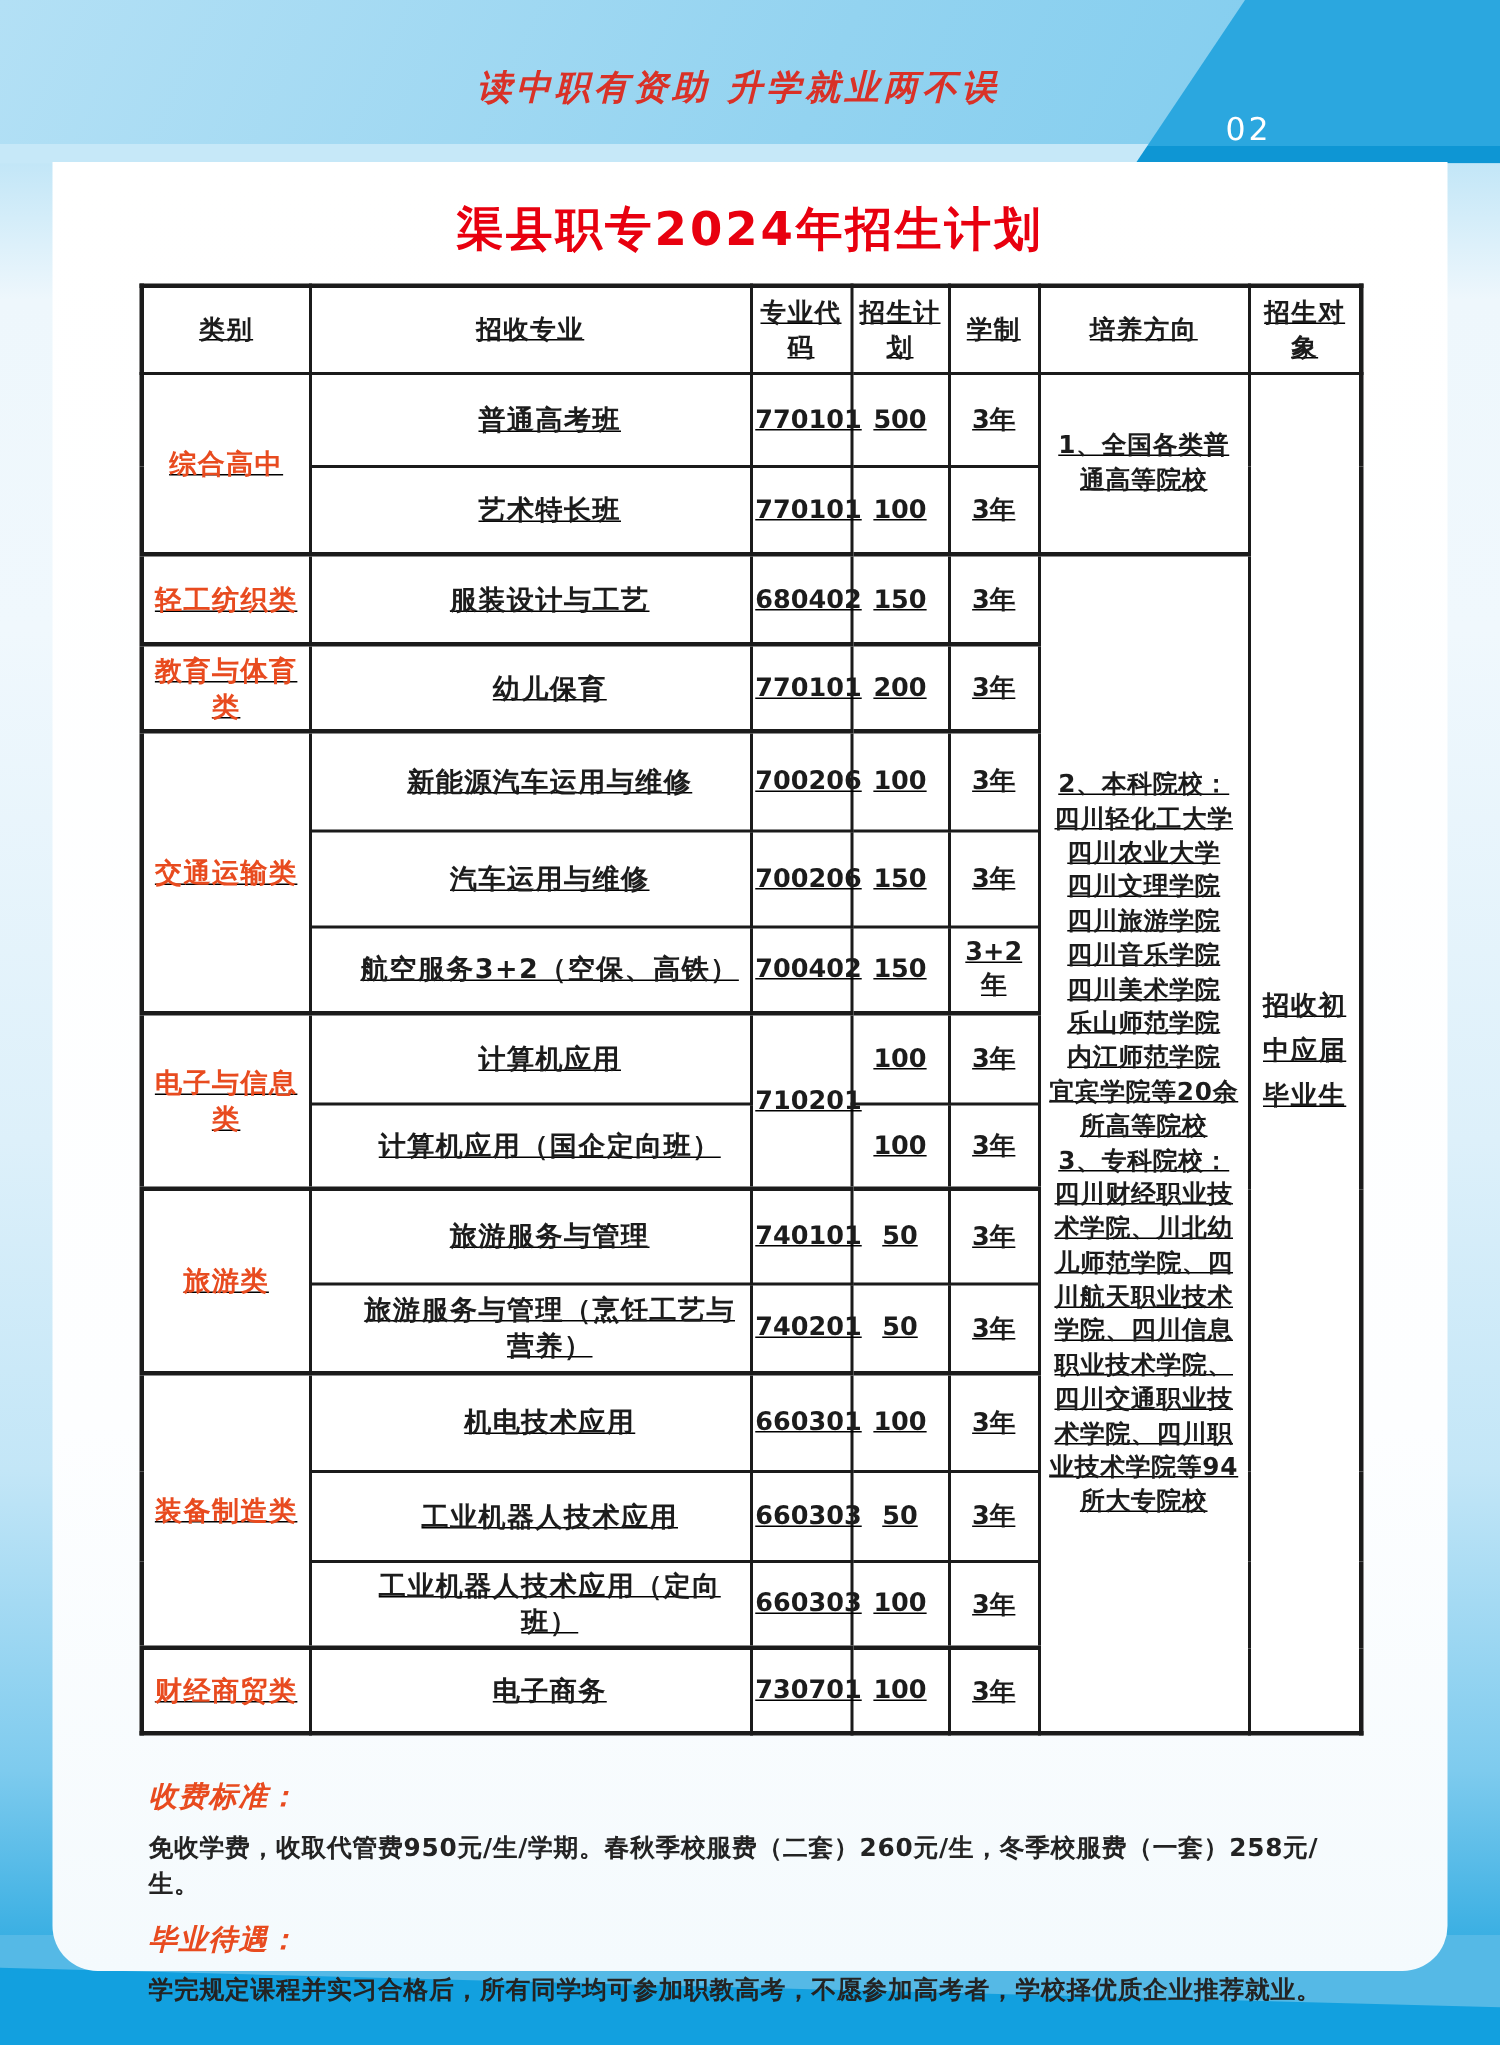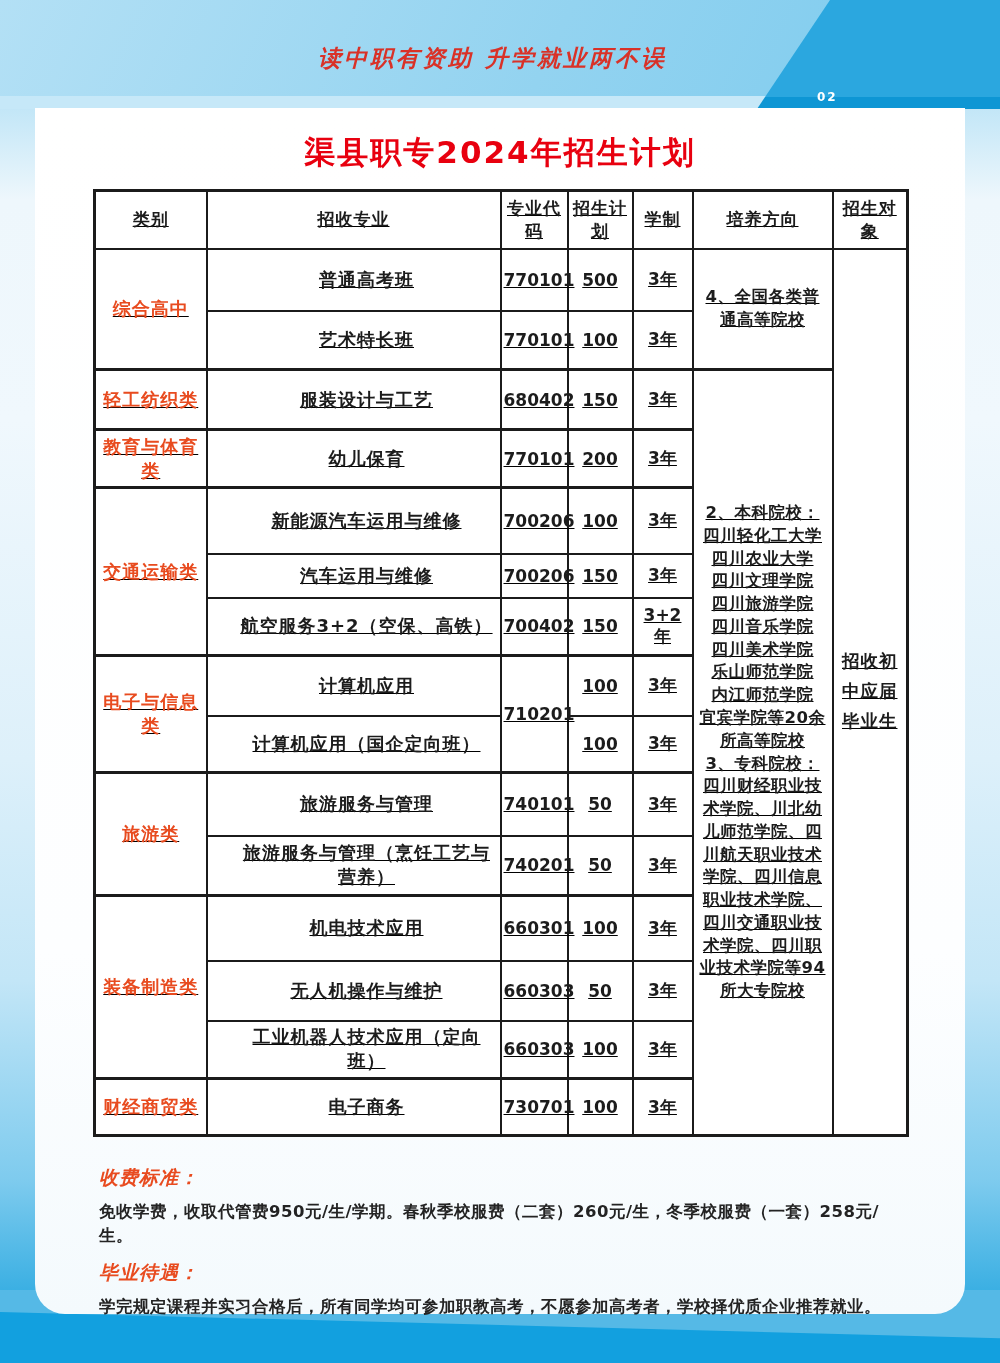--- a/index.html
+++ b/index.html
@@ -29,22 +29,22 @@
     font-style: italic; font-weight: bold;
   }
   .slogan-line1 { font-size: 21px; letter-spacing: 17px; white-space: nowrap; }
   .slogan-line2 { font-size: 23px; letter-spacing: 3px; margin-top: 3px; white-space: nowrap; }
   .corner {
     position: absolute; top: 0; right: 0; width: 245px; height: 109px;
     background: linear-gradient(180deg, #2ba7df 0%, #2ba7df 89%, #0e96d4 89%, #0e96d4 100%);
     clip-path: polygon(75px 0, 100% 0, 100% 100%, 2px 100%);
   }
   .pagenum {
-    position: absolute; top: 90px; left: 62px;
-    color: #ffffff; font-size: 12px; font-weight: bold; letter-spacing: 2px;
+    position: absolute; top: 74px; left: 62px;
+    color: #ffffff; font-size: 21px; font-weight: normal; letter-spacing: 2px;
   }
 
   
   .panel {
     position: absolute; top: 108px; left: 35px; width: 930px; height: 1206px;
     background: linear-gradient(180deg, #ffffff 0%, #fdfeff 70%, #f4fafd 100%);
     border-radius: 0 0 30px 30px;
   }
   .title {
     margin-top: 24px; text-align: center;
@@ -130,21 +130,21 @@
           <th>招生对象</th>
         </tr>
       </thead>
       <tbody>
         <tr style="height:62px">
           <td class="cat" rowspan="2">综合高中</td>
           <td class="major">普通高考班</td>
           <td class="num">770101</td>
           <td class="num">500</td>
           <td class="num">3年</td>
-          <td class="dir" rowspan="2">4、全国各类普
+          <td class="dir" rowspan="2">1、全国各类普
 通高等院校</td>
           <td class="target" rowspan="15">招收初
 中应届
 毕业生</td>
         </tr>
         <tr style="height:59px">
           <td class="major">艺术特长班</td>
           <td class="num">770101</td>
           <td class="num">100</td>
           <td class="num">3年</td>
@@ -185,21 +185,21 @@
           <td class="num">200</td>
           <td class="num">3年</td>
         </tr>
         <tr class="group-start" style="height:66px">
           <td class="cat" rowspan="3">交通运输类</td>
           <td class="major">新能源汽车运用与维修</td>
           <td class="num">700206</td>
           <td class="num">100</td>
           <td class="num">3年</td>
         </tr>
-        <tr style="height:44px">
+        <tr style="height:64px">
           <td class="major">汽车运用与维修</td>
           <td class="num">700206</td>
           <td class="num">150</td>
           <td class="num">3年</td>
         </tr>
         <tr style="height:58px">
           <td class="major">航空服务3+2（空保、高铁）</td>
           <td class="num">700402</td>
           <td class="num">150</td>
           <td class="num">3+2年</td>
@@ -230,21 +230,21 @@
           <td class="num">3年</td>
         </tr>
         <tr class="group-start" style="height:65px">
           <td class="cat" rowspan="3">装备制造类</td>
           <td class="major">机电技术应用</td>
           <td class="num">660301</td>
           <td class="num">100</td>
           <td class="num">3年</td>
         </tr>
         <tr style="height:60px">
-          <td class="major">无人机操作与维护</td>
+          <td class="major">工业机器人技术应用</td>
           <td class="num">660303</td>
           <td class="num">50</td>
           <td class="num">3年</td>
         </tr>
         <tr style="height:58px">
           <td class="major">工业机器人技术应用（定向班）</td>
           <td class="num">660303</td>
           <td class="num">100</td>
           <td class="num">3年</td>
         </tr>

